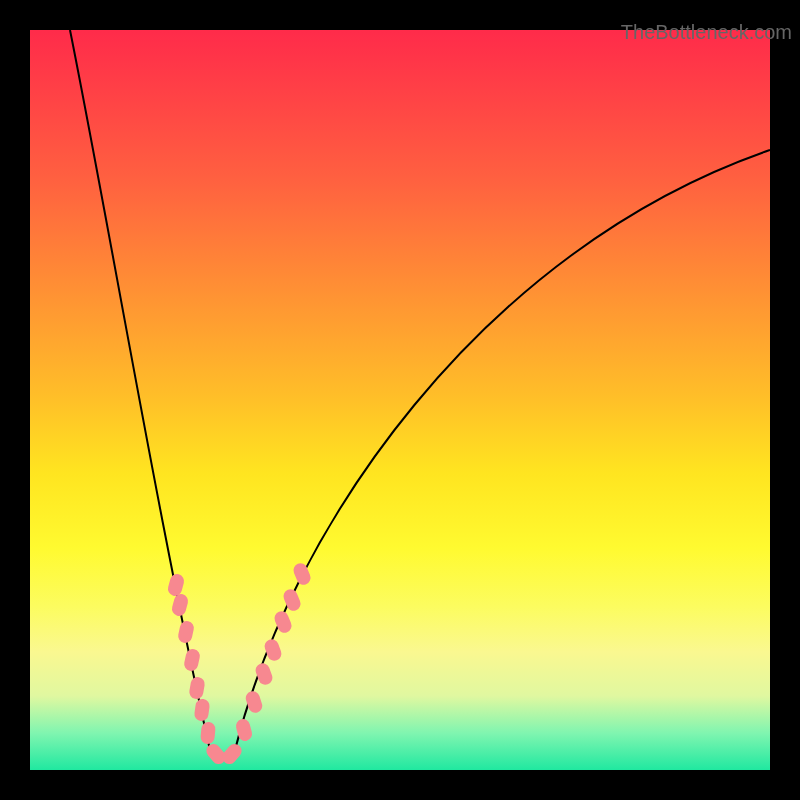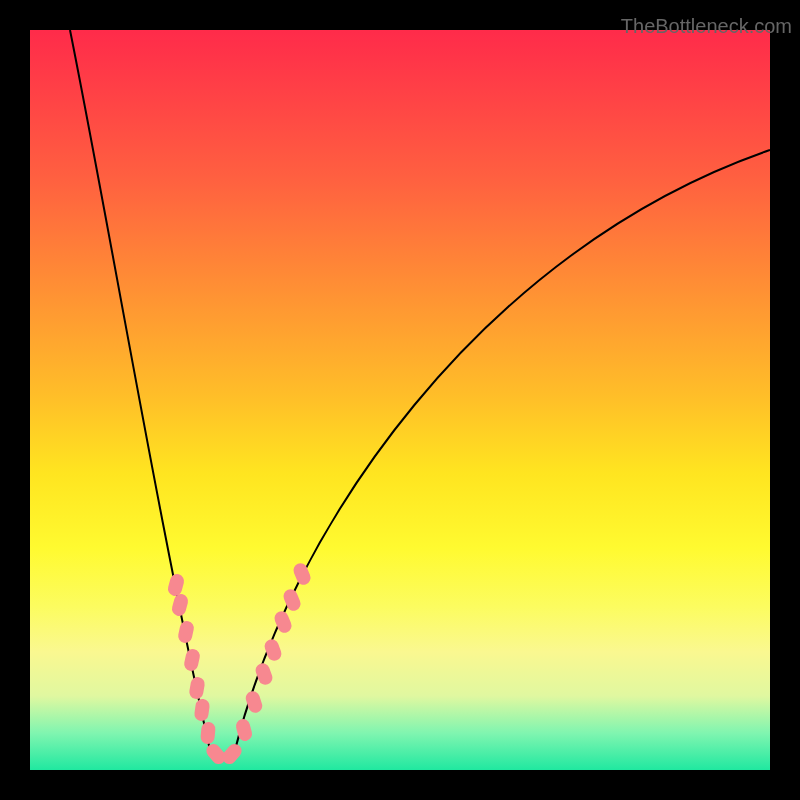--- a/index.html
+++ b/index.html
@@ -32,21 +32,21 @@
         #fcfc60 78%,
         #faf890 84%,
         #e0f8a0 90%,
         #80f5b0 95%,
         #20e8a0 100%
       );
       overflow: hidden;
     }
     .watermark {
       position: absolute;
-      top: 15px;
+      top: 21px;
       right: 8px;
       color: #666;
       font-size: 20px;
       font-weight: 500;
       z-index: 10;
     }
     .curve-svg {
       position: absolute;
       top: 0;
       left: 0;

